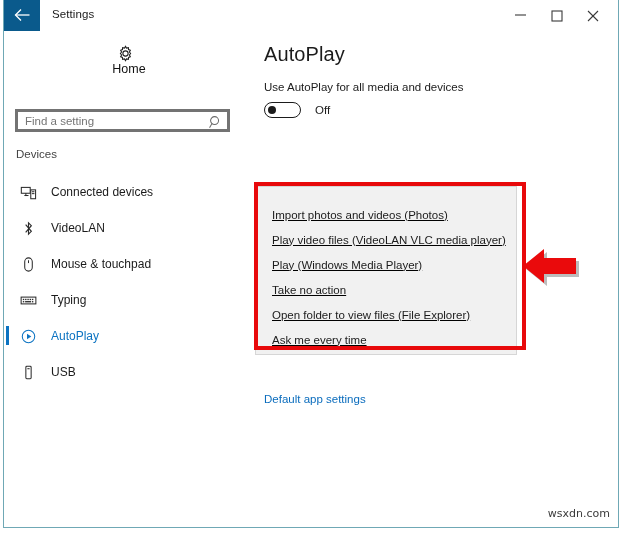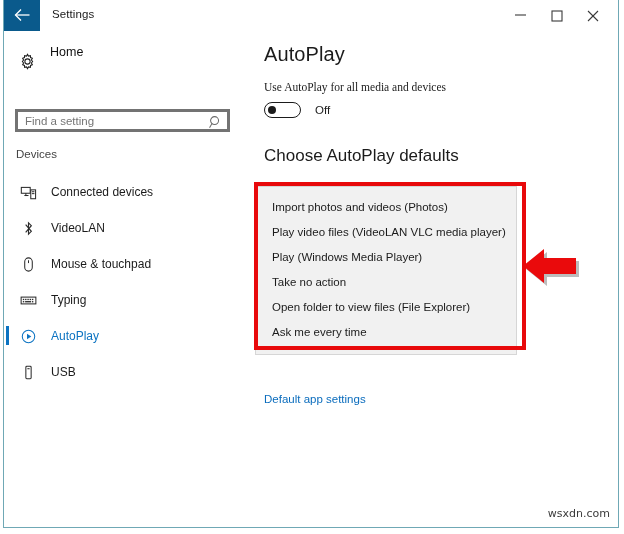--- a/index.html
+++ b/index.html
@@ -82,21 +82,23 @@
     bottom: 0;
     background: #ffffff;
   }
   .nav-home {
     position: absolute;
     left: 8px;
     top: 14px;
     width: 226px;
     height: 32px;
     display: flex;
-    cursor: pointer;
+    align-items: center;
+    cursor: pointer;
+    flex-direction: column;
   }
   .nav-home .ico {
     width: 30px;
     display: flex;
     justify-content: center;
     align-items: center;
   }
   .nav-home .lbl {
     font-size: 12.5px;
     color: #111;
@@ -194,21 +196,20 @@
     color: #1b1b1b;
     font-weight: normal;
     letter-spacing: 0.1px;
   }
   .toggle-label {
     position: absolute;
     left: 17px;
     top: 50px;
     font-size: 11.5px;
     color: #1b1b1b;
-    font-family: Liberation Serif, serif;
   }
   .toggle-row {
     position: absolute;
     left: 17px;
     top: 71px;
     display: flex;
     align-items: center;
   }
   .toggle {
     width: 37px;
@@ -284,21 +285,21 @@
     position: relative;
     height: 25px;
     display: flex;
     align-items: center;
     padding-left: 16px;
     font-size: 11.5px;
     color: #1b1b1b;
     white-space: nowrap;
     cursor: pointer;
   }
-  .dd-items { margin-top: 7px; }
+  .dd-items { margin-top: 15px; text-decoration: underline; }
 
   
   .annot-rect {
     position: absolute;
     left: 250px;
     top: 182px;
     width: 272px;
     height: 168px;
     border: 4px solid #e8090b;
     box-sizing: border-box;
@@ -487,21 +488,20 @@
 
       <div class="toggle-label">Use AutoPlay for all media and devices</div>
 
       <div class="toggle-row">
         <div class="toggle">
           <span class="knob"></span>
         </div>
         <span class="toggle-state">Off</span>
       </div>
 
-      <div class="section-title">Choose AutoPlay defaults</div>
 
       <div class="field-caption">Removable drive</div>
 
       <div class="combo-box"></div>
 
       <span class="combo-chevron">
         <svg width="13" height="8" viewBox="0 0 13 8">
           <path d="M1 1.2 L6.5 6.4 L12 1.2" fill="none" stroke="#7a2020" stroke-width="1.4"></path>
         </svg>
       </span>

